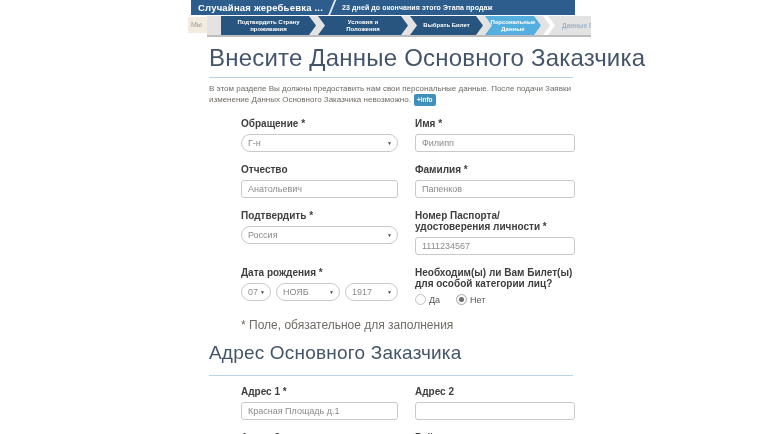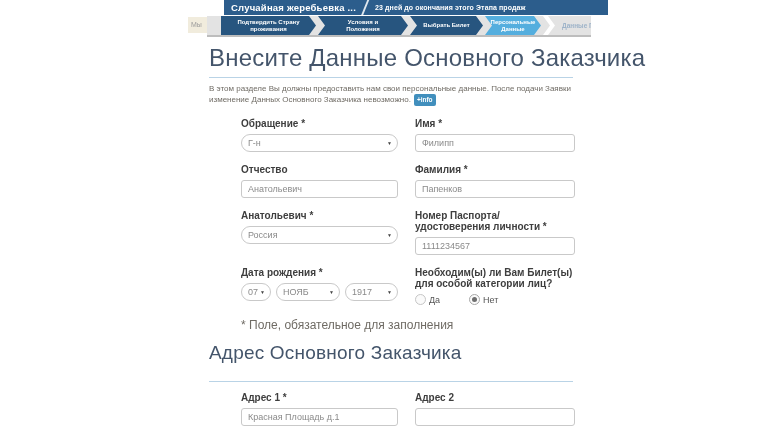--- a/index.html
+++ b/index.html
@@ -4,21 +4,21 @@
 <style>
   html,body{margin:0;padding:0;background:#fff;}
   body{font-family:"Liberation Sans","DejaVu Sans",sans-serif;}
   .canvas{position:relative;width:770px;height:434px;background:#fff;overflow:hidden;}
 
   
   .mu-chip{position:absolute;left:188px;top:17px;width:19px;height:16px;background:#f1ecdd;
     color:#9b9b9b;font-size:7px;line-height:16px;padding-left:3px;box-sizing:border-box;overflow:hidden;}
 
   
-  .topbar{position:absolute;left:224px;top:0;width:384px;height:15px;background:#2c5d8c;
+  .topbar{position:absolute;left:191px;top:0;width:384px;height:15px;background:#2c5d8c;
     display:flex;align-items:center;color:#fff;overflow:hidden;}
   .tb-title{font-size:9.5px;font-weight:bold;padding-left:7px;white-space:nowrap;letter-spacing:.2px;}
   .tb-slash{width:2px;height:22px;background:rgba(255,255,255,.85);transform:skewX(-22deg);margin-left:8px;flex:none;}
   .tb-count{font-size:7px;font-weight:bold;margin-left:9px;white-space:nowrap;letter-spacing:.1px;}
 
   
   .steps{position:absolute;left:207px;top:16px;width:384px;height:21px;background:#e3e3e3;
     border-bottom:2px solid #bdbdbd;box-sizing:border-box;display:flex;align-items:stretch;
     padding-left:14px;overflow:hidden;}
   .step{flex:none;background:#27557f;color:#fff;font-size:6px;font-weight:bold;line-height:7px;
@@ -42,28 +42,28 @@
 
   .formgrid{margin:12px 0 0 32px;display:grid;grid-template-columns:157px 160px;column-gap:17px;row-gap:12px;}
   .flabel{display:block;font-size:10px;font-weight:bold;color:#3e3e3e;margin-bottom:5px;line-height:11px;}
   .ctl{box-sizing:border-box;width:100%;height:18px;border:1px solid #c9c9c9;border-radius:3px;background:#fff;
     font-size:9px;color:#8a8a8a;padding:0 6px;display:flex;align-items:center;font-family:inherit;outline:none;}
   input.ctl{display:block;line-height:16px;}
   .select{position:relative;justify-content:flex-start;cursor:pointer;border-radius:9px;}
   .caret{position:absolute;right:5px;top:50%;transform:translateY(-50%);font-size:5px;color:#444;}
   .dates{display:flex;gap:5px;}
   .dates .d1{width:30px;flex:none;} .dates .d2{width:64px;flex:none;} .dates .d3{width:53px;flex:none;}
-  .radios{display:flex;gap:29px;margin-top:5px;font-size:9px;color:#555;align-items:center;}
+  .radios{display:flex;gap:16px;margin-top:5px;font-size:9px;color:#555;align-items:center;}
   .radio-opt{display:flex;align-items:center;gap:3px;cursor:pointer;}
   .rb{width:9px;height:9px;border-radius:50%;border:1px solid #c6c6c6;background:#fafafa;display:inline-block;position:relative;flex:none;}
   .rb.sel{border-color:#a8a8a8;}
   .rb.sel::after{content:"";position:absolute;left:2px;top:2px;right:2px;bottom:2px;background:#6e6e6e;border-radius:50%;}
   .req-note{grid-column:1 / -1;font-size:12px;color:#6f6b64;margin-top:1px;}
 
-  h2.addr{font-size:19px;font-weight:400;margin:10px 0 0;padding-bottom:17px;border-bottom:1px solid #b9d3e6;
+  h2.addr{font-size:19px;font-weight:400;margin:10px 0 0;padding-bottom:11px;border-bottom:1px solid #b9d3e6;
     color:#44556b;letter-spacing:.2px;white-space:nowrap;}
 </style>
 </head>
 <body>
 
 <div class="canvas">
 
   <div class="mu-chip">Мы</div>
 
   <div class="topbar">
@@ -114,21 +114,21 @@
       <div>
         <span class="flabel">Отчество</span>
         <input class="ctl" value="Анатольевич" style="">
       </div>
       <div>
         <span class="flabel">Фамилия *</span>
         <input class="ctl" value="Папенков" style="">
       </div>
 
       <div>
-        <span class="flabel">Анатольевич *</span>
+        <span class="flabel">Подтвердить *</span>
         <div class="ctl select">
           <span>Россия</span>
           <span class="caret">▼</span>
         </div>
       </div>
       <div>
         <span class="flabel">Номер Паспорта/удостоверения личности *</span>
         <input class="ctl" value="1111234567" style="">
       </div>
 

